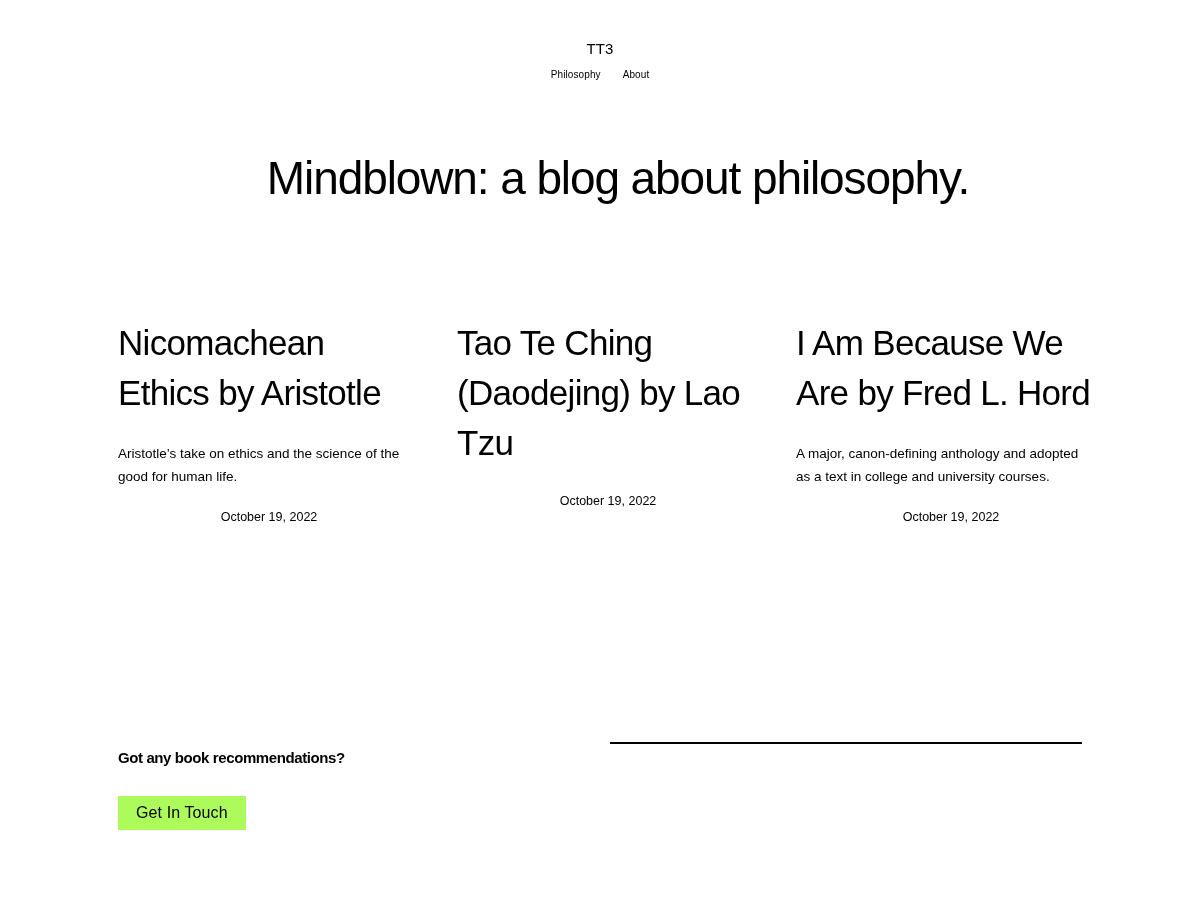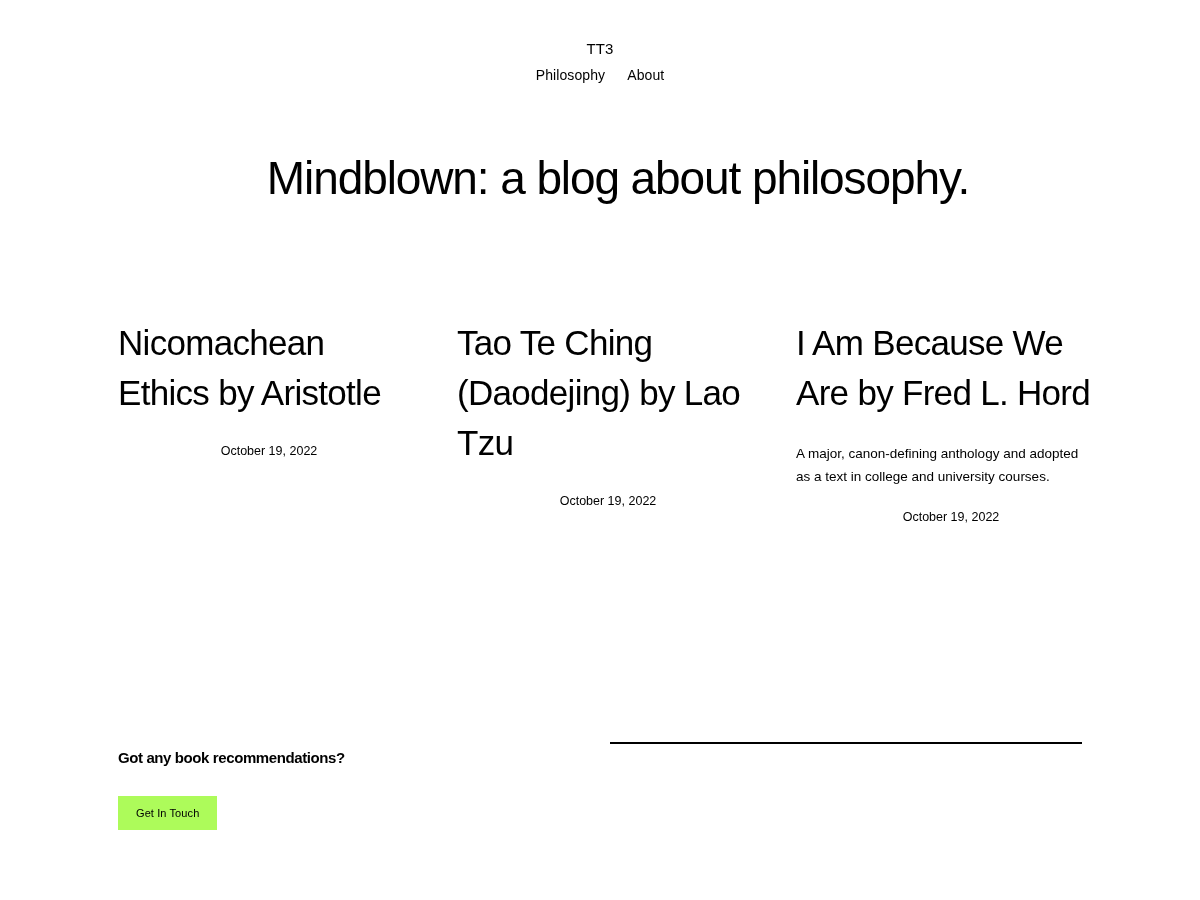--- a/index.html
+++ b/index.html
@@ -36,21 +36,21 @@
     letter-spacing: 0.1px;
     line-height: 26px;
     color: #000;
   }
   .nav {
     display: flex;
     align-items: center;
     gap: 22px;
   }
   .nav-link {
-    font-size: 14px;
+    font-size: 10px;
     font-weight: 400;
     color: #000;
     text-decoration: none;
     line-height: 26px;
     letter-spacing: 0.1px;
     cursor: pointer;
     text-align: right;
   }
 
   
@@ -137,21 +137,21 @@
     top: 66px;
     display: inline-flex;
     align-items: center;
     justify-content: center;
     padding: 15px 18px;
     height: 34px;
     background: #adfb5a;
     color: #000;
     border: none;
     font-family: "Liberation Sans", sans-serif;
-    font-size: 11px;
+    font-size: 16px;
     letter-spacing: 0.1px;
     cursor: pointer;
   }
 </style>
 </head>
 <body>
 
 <div class="page">
 
   <header class="site-header">
@@ -163,20 +163,21 @@
   </header>
 
   <section class="hero">
     <h1 class="hero-title">Mindblown: a blog about philosophy.</h1>
   </section>
 
   <section class="posts">
 
     <article class="post-card">
       <h2 class="post-title">Nicomachean Ethics by Aristotle</h2>
+      <p class="post-excerpt">Aristotle’s take on ethics and the science of the good for human life.</p>
       <div class="post-date">October 19, 2022</div>
     </article>
 
     <article class="post-card">
       <h2 class="post-title">Tao Te Ching (Daodejing) by Lao Tzu</h2>
       <div class="post-date">October 19, 2022</div>
     </article>
 
     <article class="post-card">
       <h2 class="post-title">I Am Because We Are by Fred L. Hord</h2>

